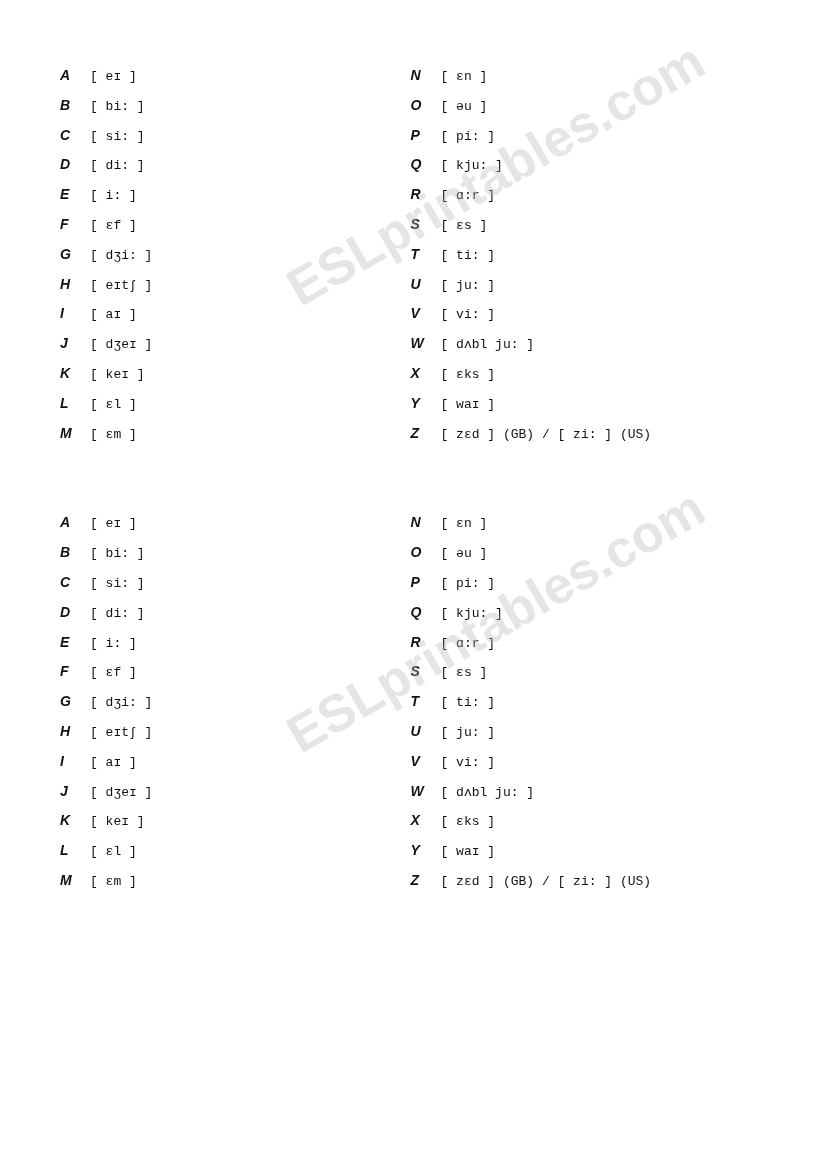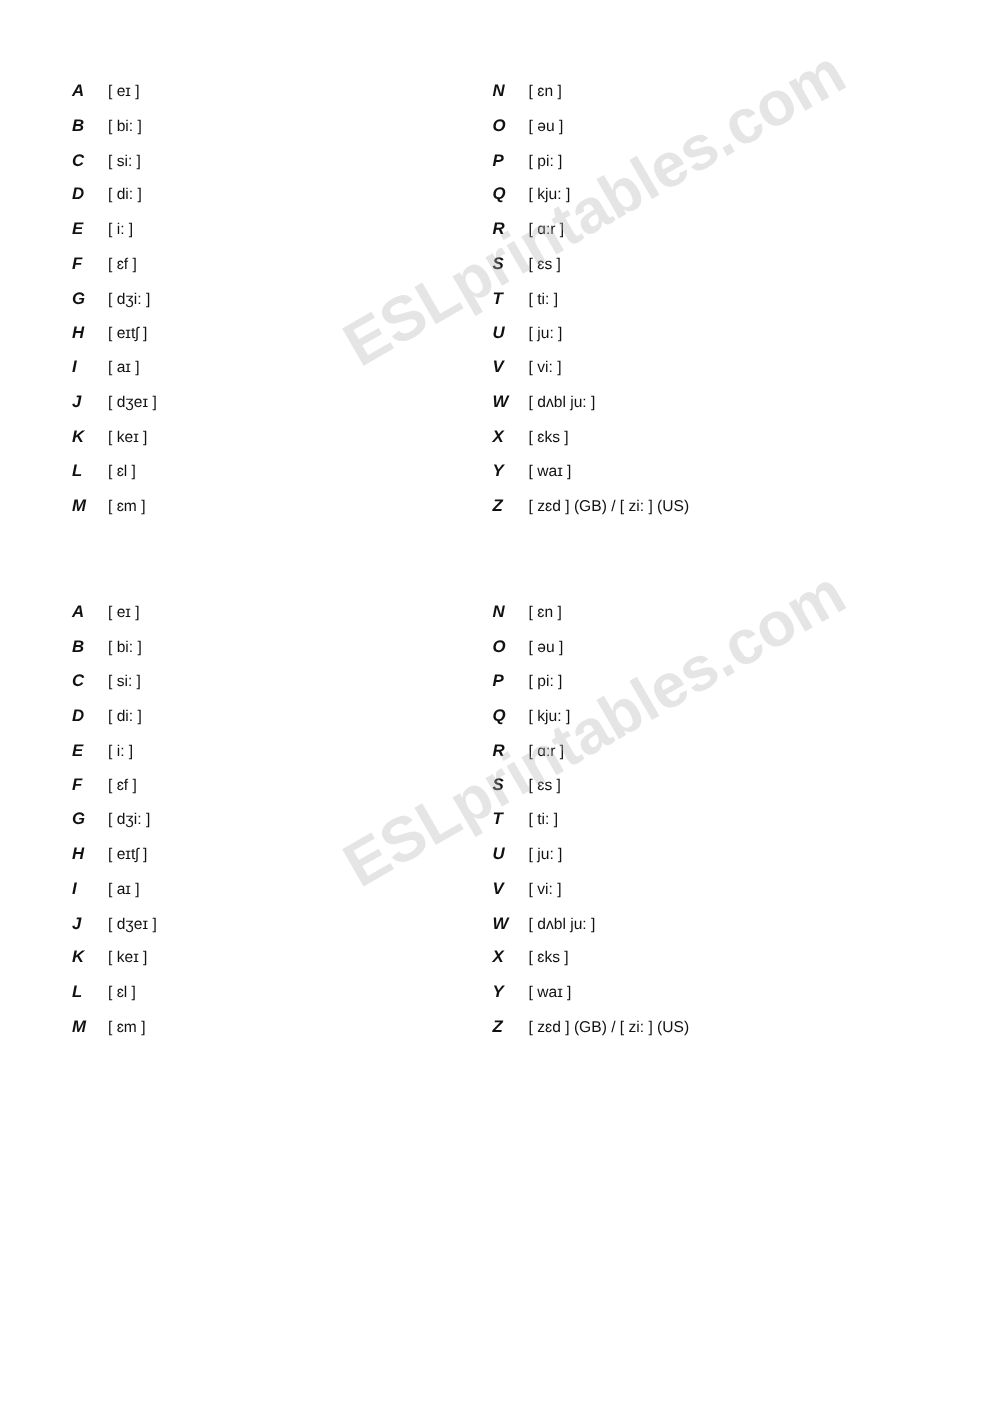--- a/index.html
+++ b/index.html
@@ -55,21 +55,21 @@
     .alpha-letter {
       font-style: italic;
       font-weight: bold;
       width: 30px;
       min-width: 30px;
       font-size: 14px;
     }
 
     .alpha-phonetic {
       font-size: 13px;
-      font-family: Liberation Sans, sans-serif;
+      font-family: Liberation Mono, monospace;
     }
 
     .watermark {
       position: absolute;
       font-size: 60px;
       color: rgba(180,180,180,0.35);
       transform: rotate(-30deg);
       pointer-events: none;
       font-family: Arial, sans-serif;
       font-weight: bold;

